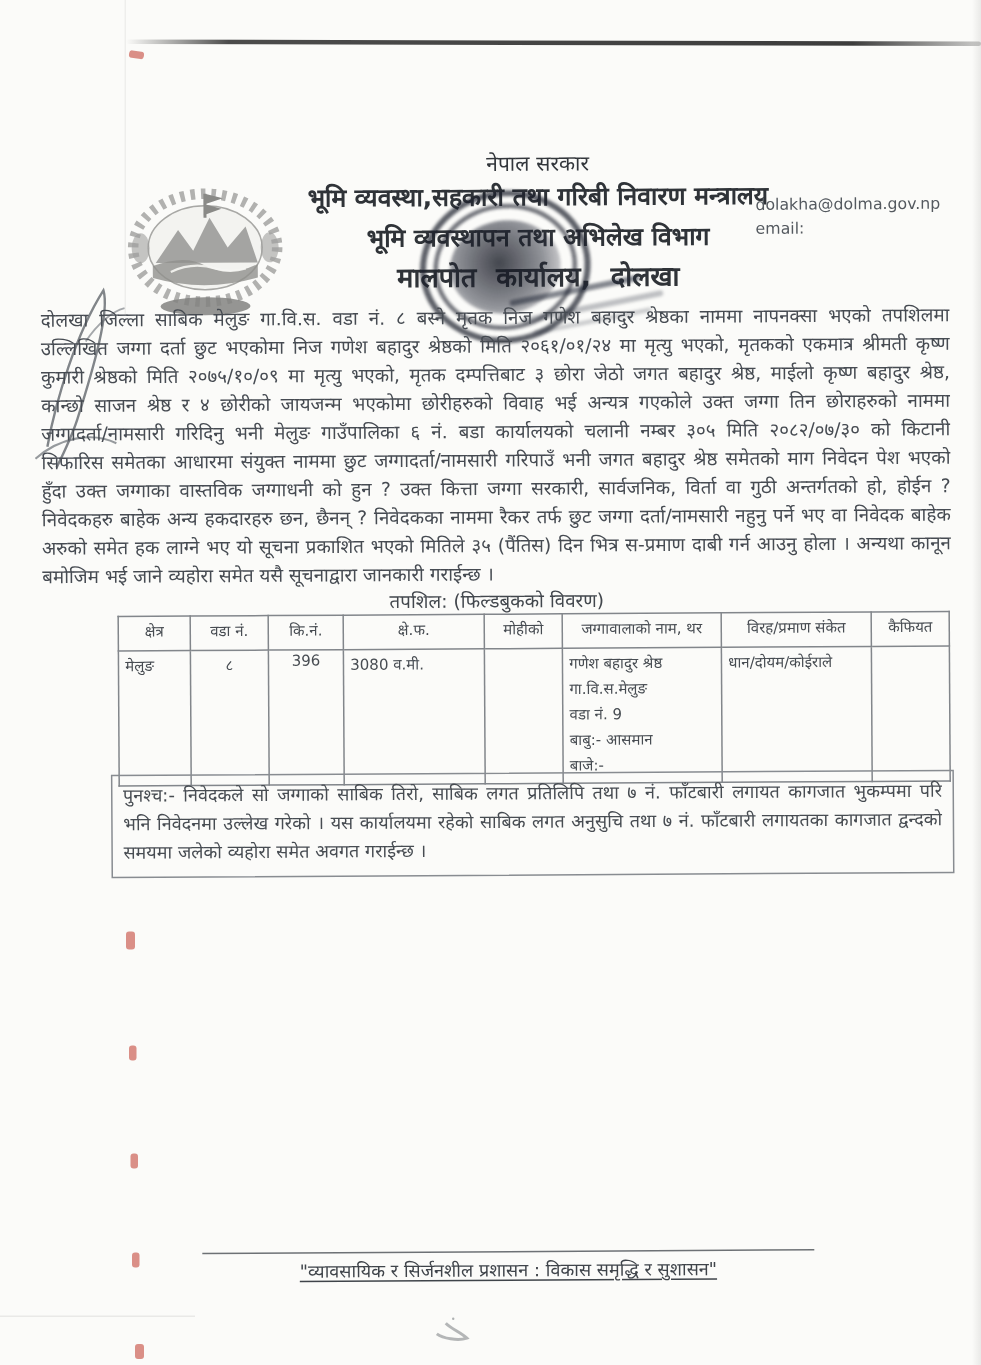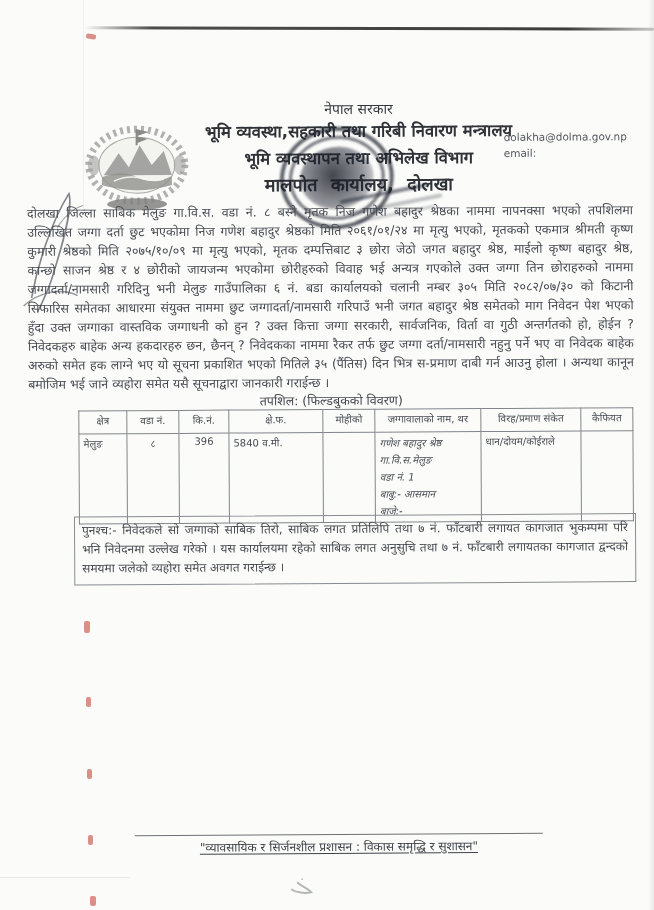--- a/index.html
+++ b/index.html
@@ -42,21 +42,21 @@
   .lines-justify > div{text-align:justify;text-align-last:justify;white-space:normal;overflow:hidden;height:19px;}
   .lines-justify > div:last-child{text-align-last:left;}
   .tapasil-heading{position:absolute;left:28px;top:392px;width:606px;text-align:center;font-size:12.5px;color:#42474d;}
   
   .fieldbook-table{position:absolute;left:78px;top:409px;border-collapse:collapse;table-layout:fixed;width:554px;}
   .fieldbook-table th,.fieldbook-table td{border:1px solid #82868b;font-weight:normal;
     font-size:10px;color:#474c52;padding:2px 4px;vertical-align:top;overflow:hidden;}
   .fieldbook-table th{text-align:center;white-space:nowrap;height:18px;}
   .fieldbook-table td{height:84px;}
   .fieldbook-table td.center{text-align:center;}
-  .owner-lines > div{line-height:17px;white-space:nowrap;font-style:italic;}
+  .owner-lines > div{line-height:17px;white-space:nowrap;}
   
   .postscript-box{position:absolute;left:73px;top:515px;width:546px;border:1px solid #888c91;
     padding:4px 7px 6px 7px;font-size:12px;line-height:19px;color:#474c52;}
   .postscript-box > div{height:19px;overflow:hidden;}
   .postscript-box > div:not(:last-child){text-align:justify;text-align-last:justify;}
   
   .footer-rule{position:absolute;left:132px;top:834px;width:408px;height:1px;background:#6d7175;}
   .footer-motto{position:absolute;left:117px;top:838px;width:438px;text-align:center;
     font-size:12px;color:#3f444a;text-decoration:underline;text-underline-offset:2px;}
 </style>
@@ -149,26 +149,26 @@
         <th>क्षे.फ.</th>
         <th>मोहीको</th>
         <th>जग्गावालाको नाम, थर</th>
         <th>विरह/प्रमाण संकेत</th>
         <th>कैफियत</th>
       </tr>
       <tr>
         <td>मेलुङ</td>
         <td class="center">८</td>
         <td class="center">396</td>
-        <td>5840 व.मी.</td>
+        <td>3080 व.मी.</td>
         <td></td>
         <td class="owner-lines">
               <div>गणेश बहादुर श्रेष्ठ</div>
               <div>गा.वि.स.मेलुङ</div>
-              <div>वडा नं. 1</div>
+              <div>वडा नं. 9</div>
               <div>बाबु:- आसमान</div>
               <div>बाजे:-</div>
             </td>
         <td>धान/दोयम/कोईराले</td>
         <td></td>
       </tr>
     </tbody>
       </table>
 
     <div class="postscript-box">

